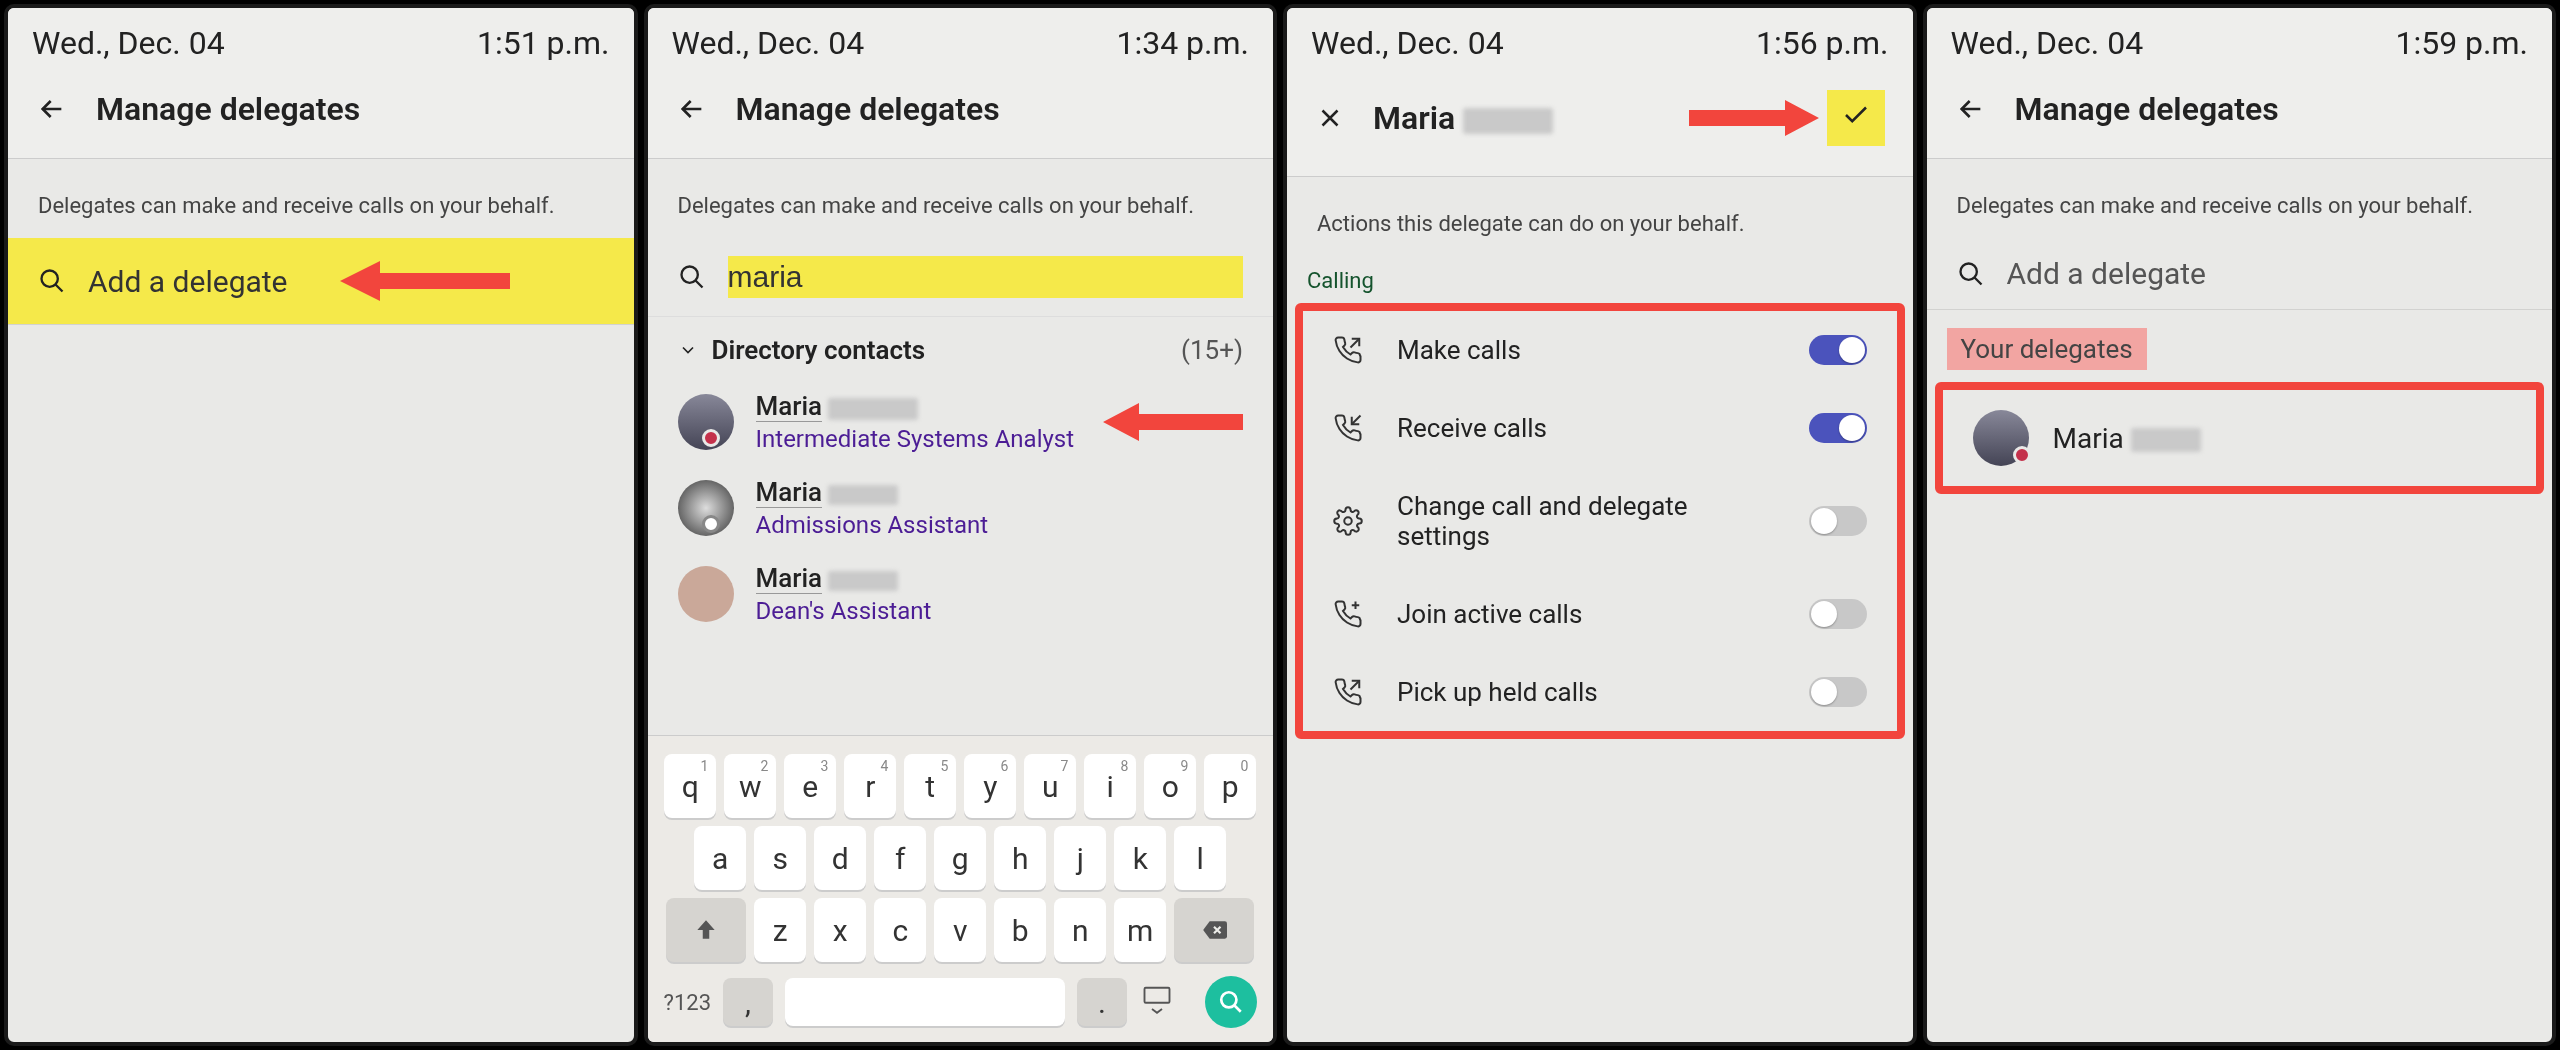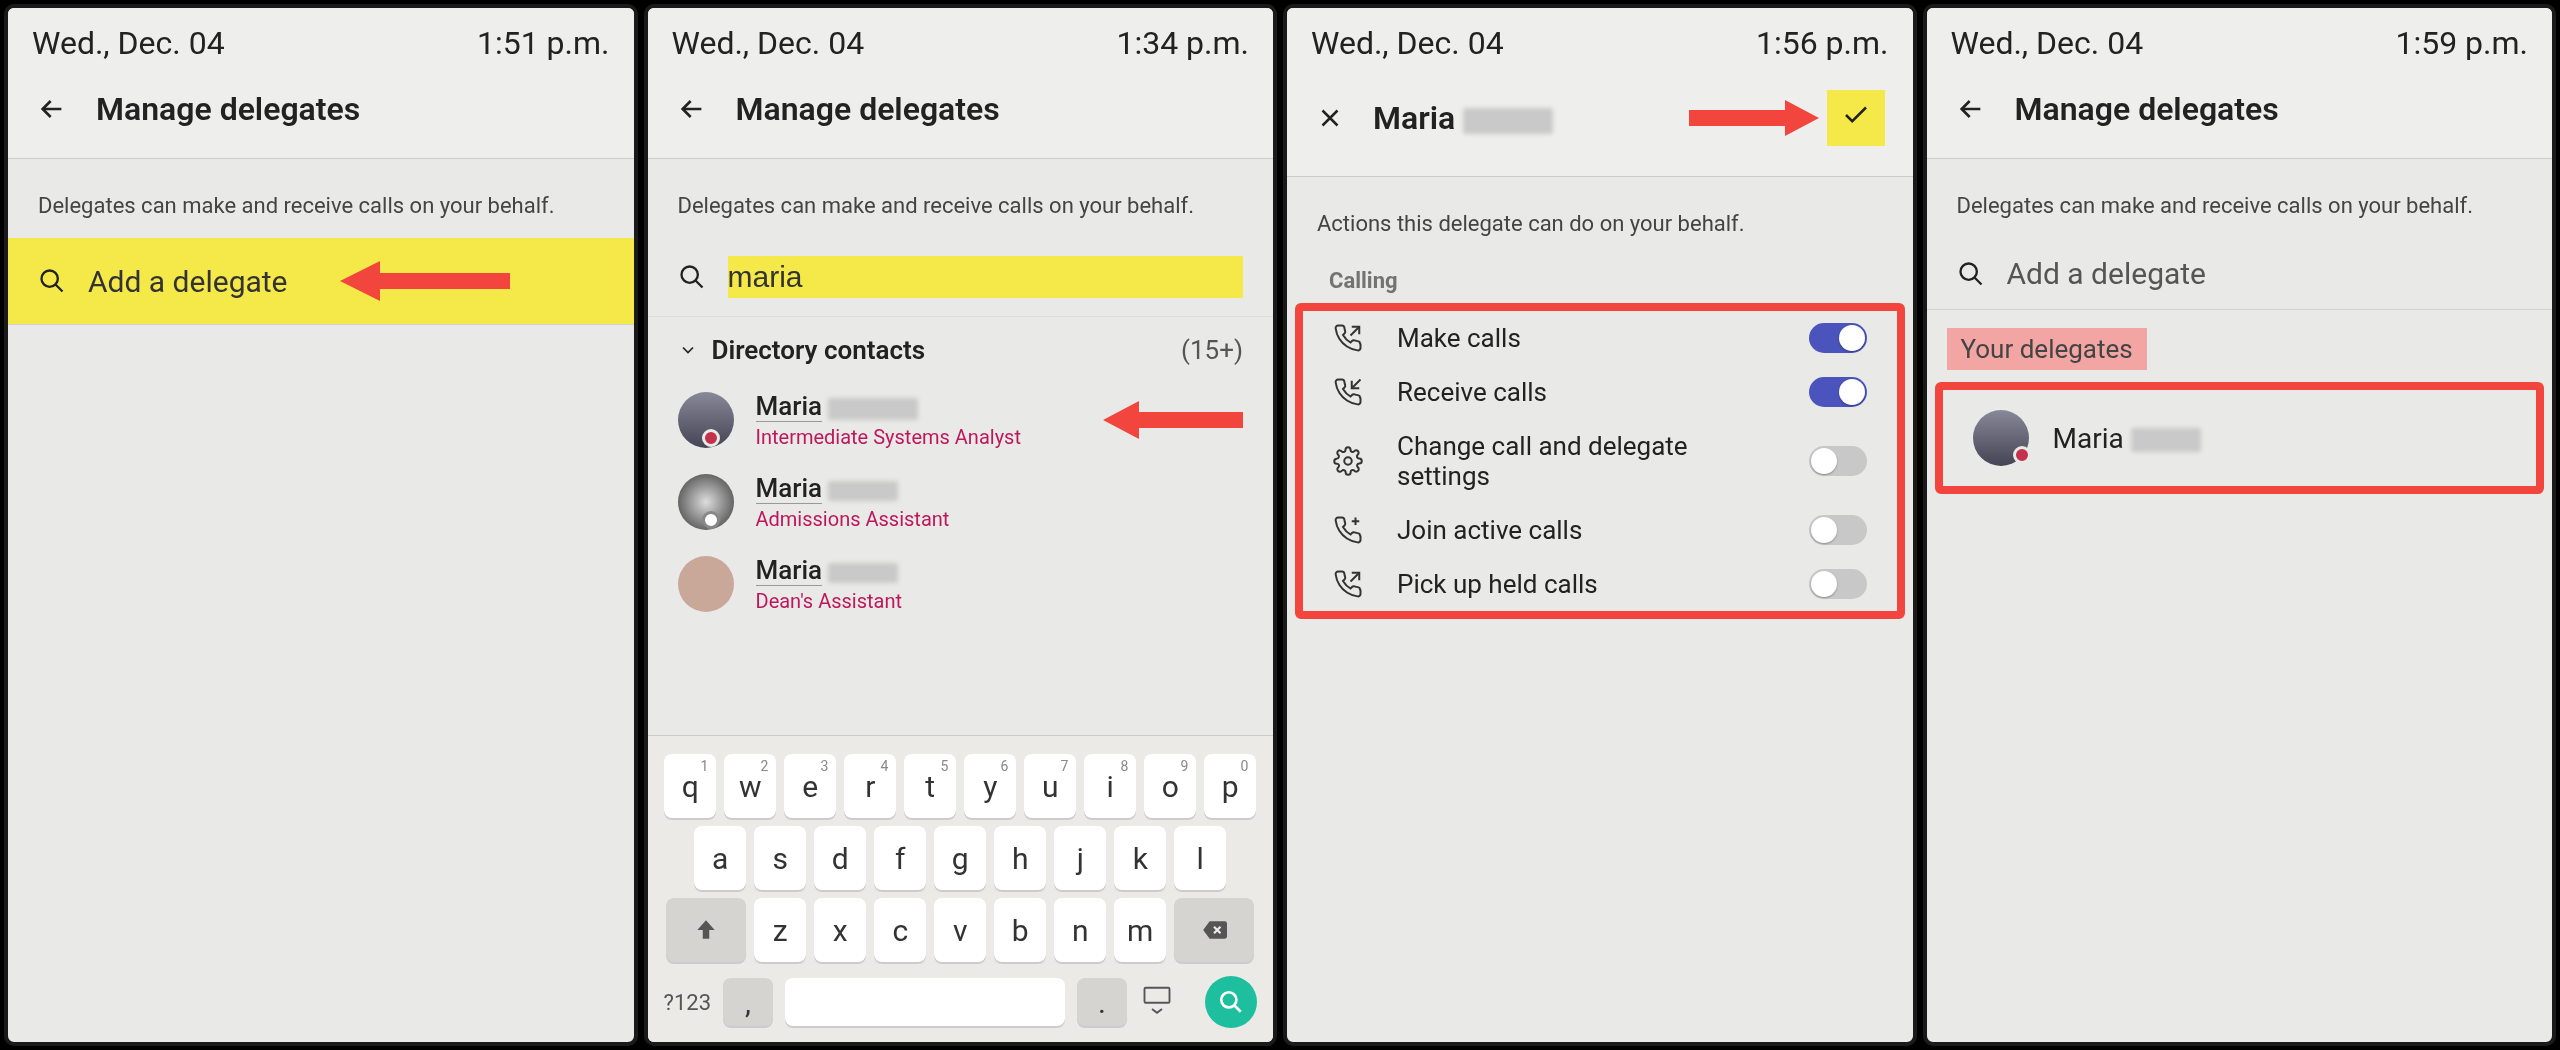--- a/index.html
+++ b/index.html
@@ -60,21 +60,21 @@
     width:100%; color:#333;
   }
   .hl-yellow { background: #f5e94a; }
   .hl-yellow-text { background: #f5e94a; padding: 4px 0; }
   .hl-pink { background: #f2a5a2; padding:6px 14px; display:inline-block; }
   .red-arrow {
     display:inline-flex; align-items:center;
   }
   .red-arrow svg { display:block; }
   .section-label {
-    font-size:22px; color:#737373; padding:12px 42px 10px;font-weight:bold;
+    font-size:22px; color:#14532d; padding:12px 20px 10px;
   }
   .dir-header {
     display:flex; align-items:center; gap:14px;
     padding: 18px 30px 14px;
     font-size:26px; font-weight:600;
     border-top:1px solid #ddd;
   }
   .dir-header .count { margin-left:auto; color:#555; font-weight:400;}
   .contact-row {
     display:flex; align-items:center; gap:22px;
@@ -86,31 +86,31 @@
     overflow:hidden;
   }
   .presence {
     width:18px; height:18px; border-radius:50%;
     position:absolute; left:54px; top:50px;
     border:3px solid #e9e9e7;
   }
   .presence.busy{ background:#c4314b; }
   .presence.off { background:#fff; border:3px solid #888;}
   .contact-text .name{ font-size:26px; font-weight:500; border-bottom:1px solid #999; display:inline; }
-  .contact-text .role{ font-size:20px; color:#be185d; margin-top:4px;}
+  .contact-text .role{ font-size:24px; color:#4c1d95; margin-top:4px;}
   .blur {
     background:#c9c9c9; color:transparent; border-radius:3px;
     filter: blur(2px); display:inline-block; width:90px; height:22px;
     vertical-align:middle;
   }
   .blur.sm{ width:70px; height:20px;}
   
   .perm-row {
     display:flex; align-items:center; gap:34px;
-    padding: 12px 30px;
+    padding: 24px 30px;
   }
   .perm-row .lbl { flex:1; font-size:26px; }
   .toggle {
     width:58px; height:30px; border-radius:15px; background:#c8c8c8;
     position:relative;
   }
   .toggle .knob{
     width:26px; height:26px; border-radius:50%; background:#fff;
     position:absolute; top:2px; left:2px; box-shadow:0 1px 2px rgba(0,0,0,.3);
   }

